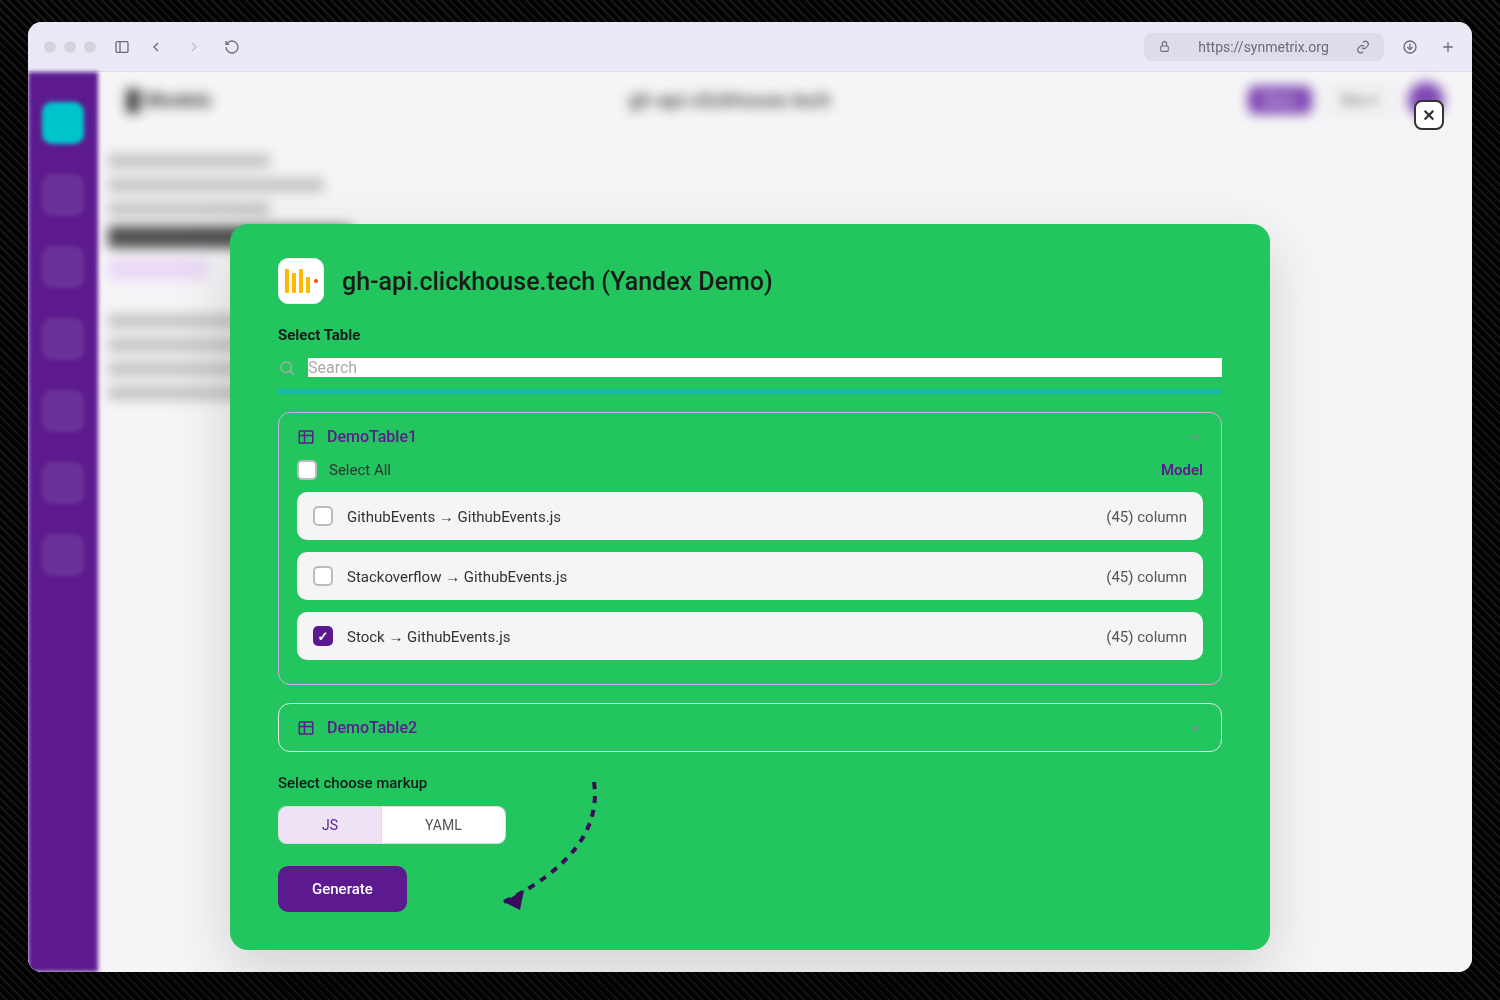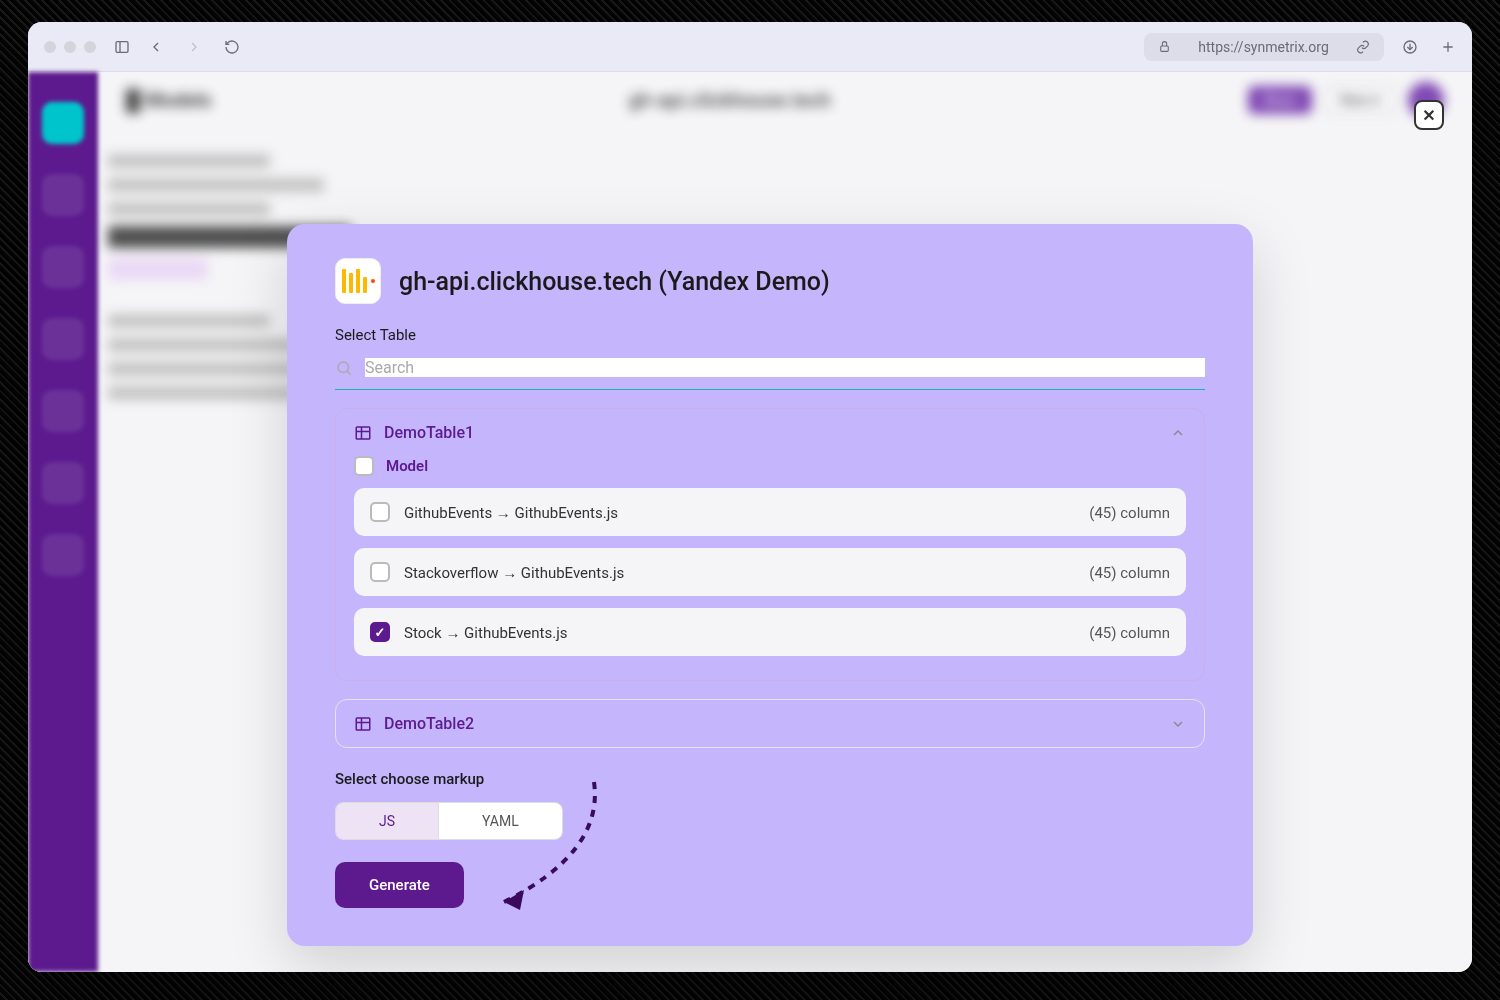--- a/index.html
+++ b/index.html
@@ -49,41 +49,41 @@
 .bg-left .line.short { width:60%; }
 .bg-left .chip { display:inline-block; background:#e8d4f5; border-radius:4px;
   width:100px; height:22px; }
 
 .close-badge { position:absolute; top:28px; right:28px; width:30px; height:30px;
   border:2px solid #333; border-radius:8px; background:#fff; display:flex;
   align-items:center; justify-content:center; font-size:16px; font-weight:600;
   color:#333; z-index:20; }
 
 .modal { position:absolute; left:50%; top:152px; transform:translateX(-50%);
-  width:966px; background:#c4b5fd; border-radius:18px; padding:34px 48px 38px;
-  box-shadow:0 20px 60px rgba(0,0,0,.15); z-index:10;margin-left:20px; }
+  width:1040px; background:#22c55e; border-radius:18px; padding:34px 48px 38px;
+  box-shadow:0 20px 60px rgba(0,0,0,.15); z-index:10; }
 
 .modal-header { display:flex; align-items:center; gap:18px; }
 .db-icon { width:46px; height:46px; border-radius:10px; background:#fff;
   border:1px solid #eee; display:flex; align-items:center; justify-content:center; }
 .db-icon-inner { display:flex; gap:3px; align-items:flex-end; height:24px; }
 .db-icon-inner span { width:4px; background:#ffb800; border-radius:1px; }
 .db-icon-inner span:nth-child(1){height:24px}
 .db-icon-inner span:nth-child(2){height:20px}
 .db-icon-inner span:nth-child(3){height:24px}
 .db-icon-inner span:nth-child(4){height:16px}
 .db-icon-inner .dot { width:4px; height:4px; border-radius:50%; background:#ff4a00;
   align-self:center; margin-left:1px; }
 .modal-title { font-size:25px; font-weight:500; color:#1a1a1a; }
 .modal-sub { color:#555; font-size:15px; margin-top:18px; }
 
-.section-label { font-weight:400; font-size:15px; color:#1a1a1a; margin-top:22px; }
+.section-label { font-weight:700; font-size:15px; color:#1a1a1a; margin-top:22px; }
 
 .search-row { display:flex; align-items:center; gap:12px; margin-top:14px;
-  padding-bottom:12px; border-bottom:1px solid #14b8a6; }
+  padding-bottom:12px; border-bottom:5px solid #14b8a6; }
 .search-row input { border:none; outline:none; font-size:16px; flex:1; color:#333; }
 .search-row input::placeholder { color:#aaa; }
 
 .group { border:1.5px solid #cdaee6; border-radius:12px; margin-top:18px;
   padding:14px 18px 24px; }
 .group.collapsed { border-color:#e5e5e5; padding:14px 18px; }
 .group-head { display:flex; align-items:center; gap:12px; }
 .group-head .tbl-icon { color:#5c1a8e; }
 .group-name { font-weight:500; font-size:16px; color:#5c1a8e; flex:1; }
 .chev { color:#888; }
@@ -250,20 +250,21 @@
               <line x1="10" y1="4" x2="10" y2="20"></line>
             </svg>
           <div class="group-name">DemoTable1</div>
           <svg class="chev" width="16" height="16" viewBox="0 0 24 24" fill="none" stroke="currentColor" stroke-width="2">
               <polyline points="18 15 12 9 6 15"></polyline>
             </svg>
         </div>
 
         <div class="selall-row">
           <div class="checkbox"></div>
+          <div class="label">Select All</div>
           <div class="clear">Model</div>
         </div>
 
         <div class="tbl-row">
           <div class="checkbox"></div>
           <div class="name">GithubEvents → GithubEvents.js</div>
           <div class="count">(45) column</div>
         </div>
         <div class="tbl-row">
           <div class="checkbox"></div>

